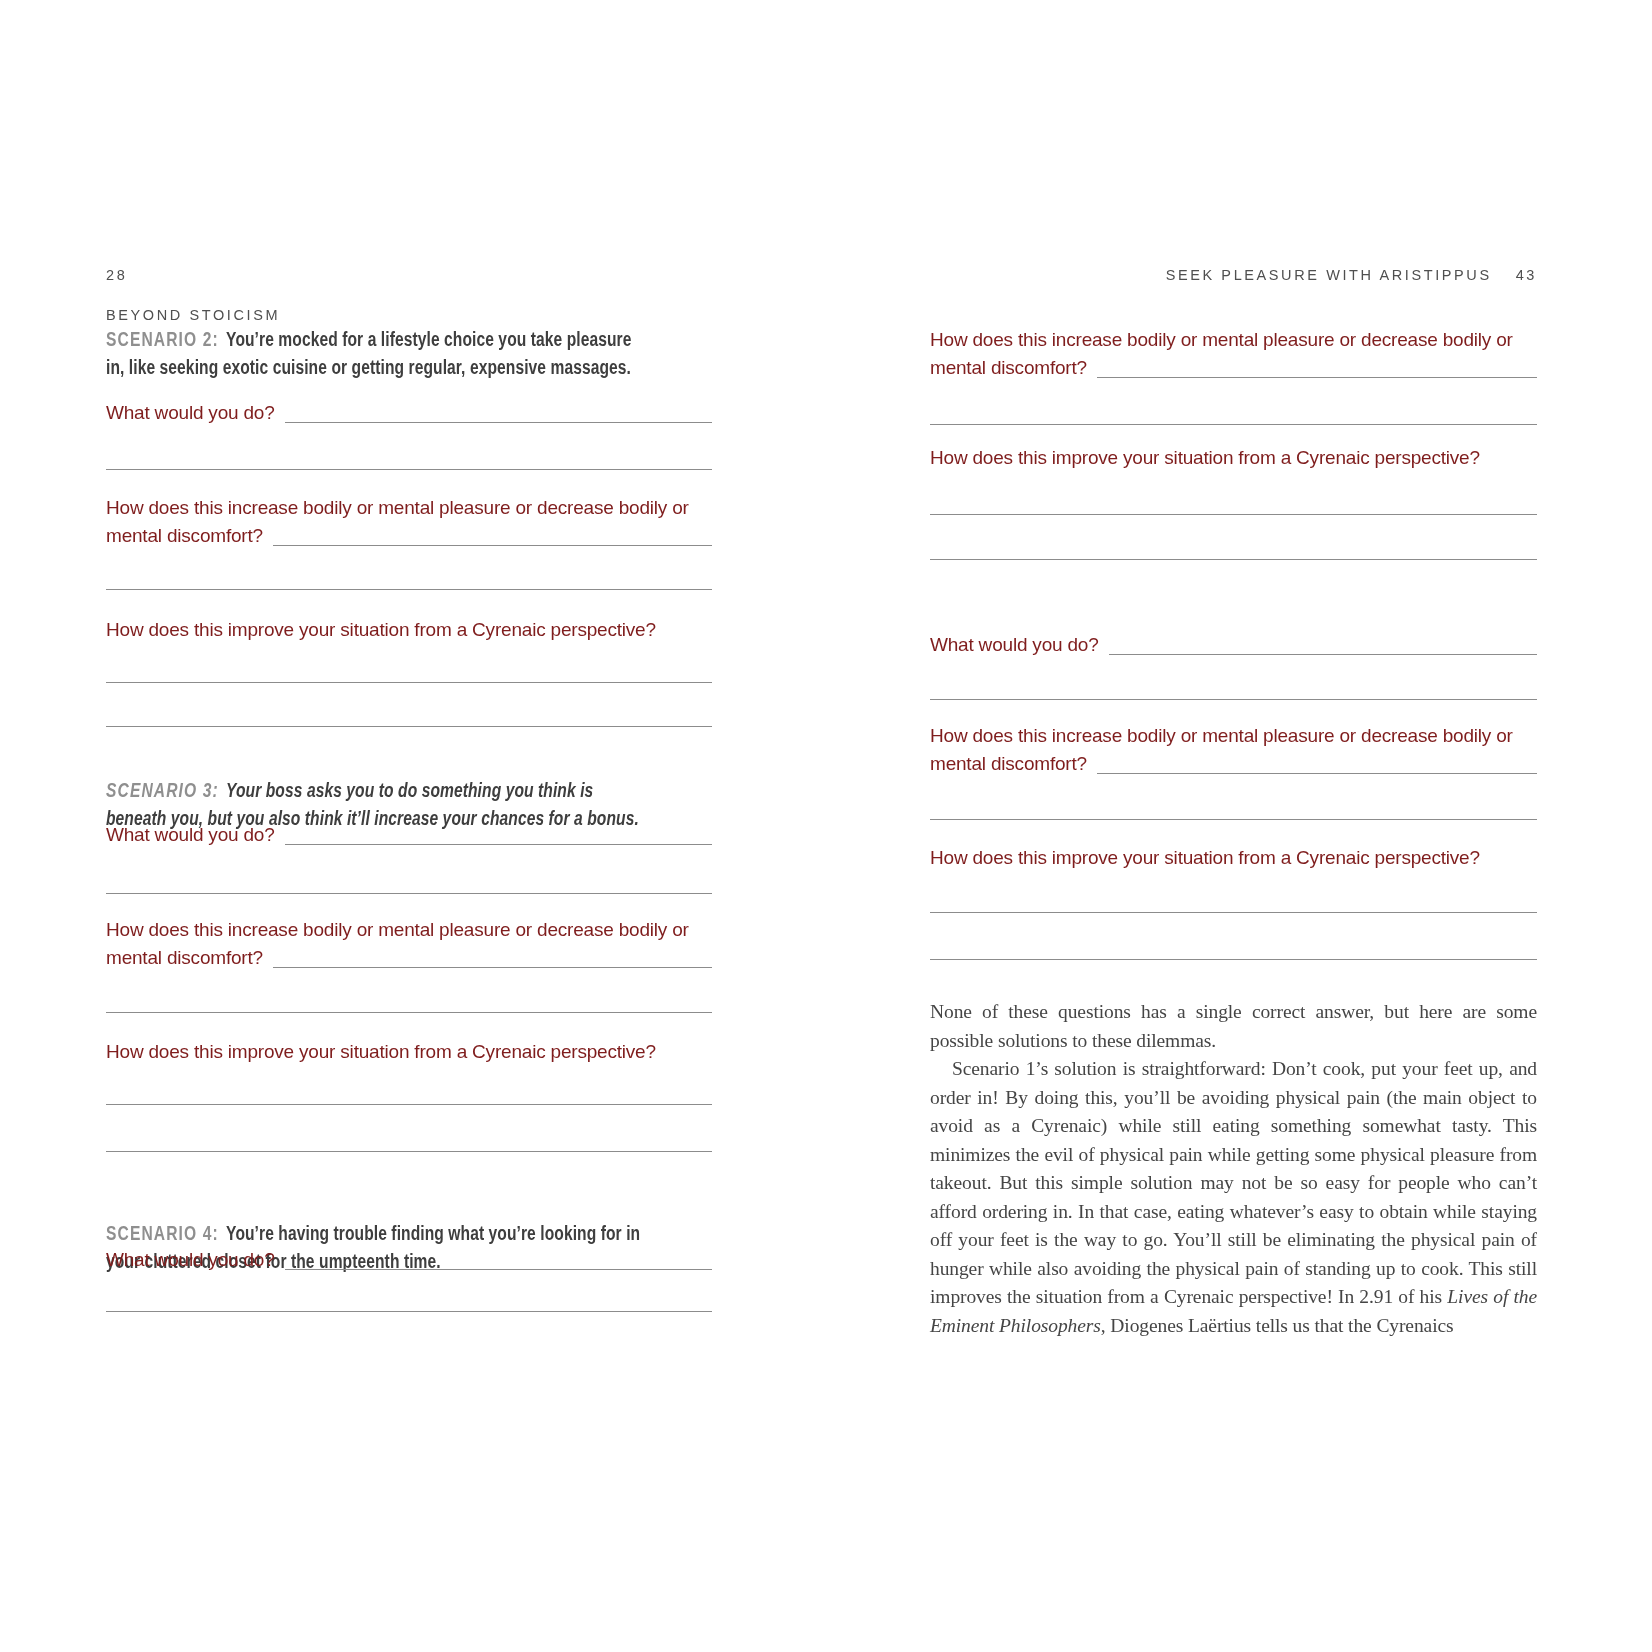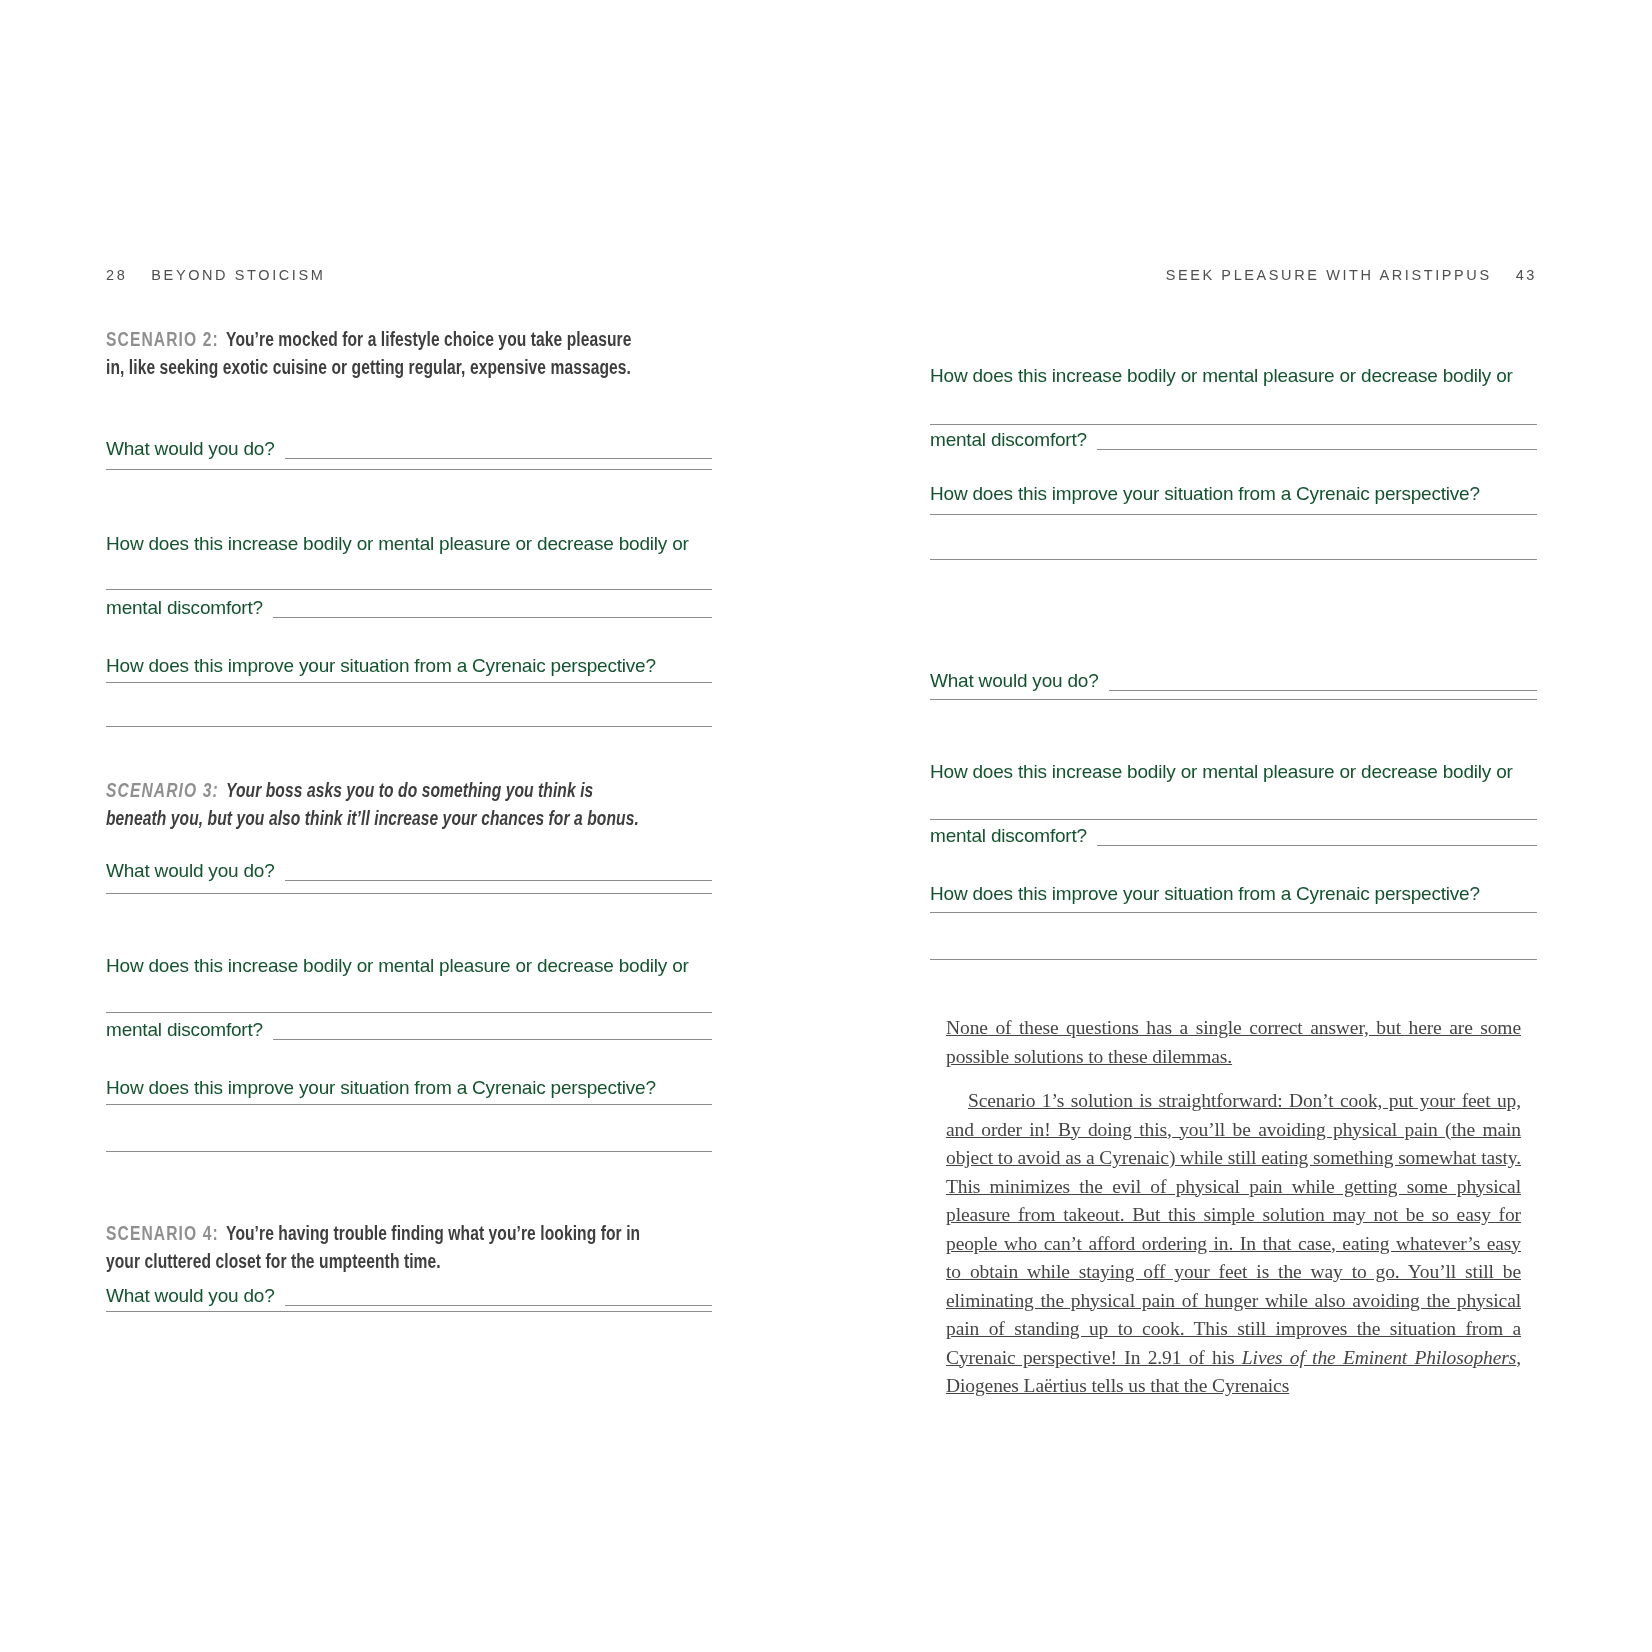--- a/index.html
+++ b/index.html
@@ -37,23 +37,22 @@
     transform-origin: 0 0;
   }
   .s-label { color: #8f8f8f; letter-spacing: 1.4px; }
   .s-text  { color: #3e3e3e; letter-spacing: 0.1px; }
 
   
   .q {
     font-size: 19px;
     letter-spacing: -0.2px;
     line-height: 28px;
-    color: #14532d;
+    color: #7f1d1d;
     white-space: nowrap;
-    margin-top: 36px;
   }
 
   
   .what-row { display: flex; align-items: flex-end; }
   .fill {
     flex: 1;
     border-bottom: 1.5px solid #8c8c8c;
     margin: 0 0 4px 10px;
     min-width: 40px;
   }
@@ -69,32 +68,32 @@
 
   
   .body-text {
     font-family: "Liberation Serif", serif;
     font-size: 19.5px;
     line-height: 28.5px;
     letter-spacing: -0.1px;
     color: #454545;
     text-align: justify;
   }
-  .body-text p { margin: 16px; text-decoration: underline; }
+  .body-text p { margin: 0; }
   .body-text .indent { text-indent: 22px; }
   .ital { font-style: italic; }
 </style>
 </head>
 <body>
 
 <div class="canvas">
 
   <section class="page" style="left:106px; width:606px;">
 
-    <header class="row hdr" style="top:267px;">
+    <header class="row hdr" style="top:267px;flex-direction:column;">
       <span>28</span>
       <span>BEYOND STOICISM</span>
     </header>
 
     <div class="row scenario" style="top:325px;">
       <div class="s-line">
         <span class="s-label">SCENARIO 2:</span>
         <span class="s-text">You’re mocked for a lifestyle choice you take pleasure</span>
       </div>
       <div class="s-line">

